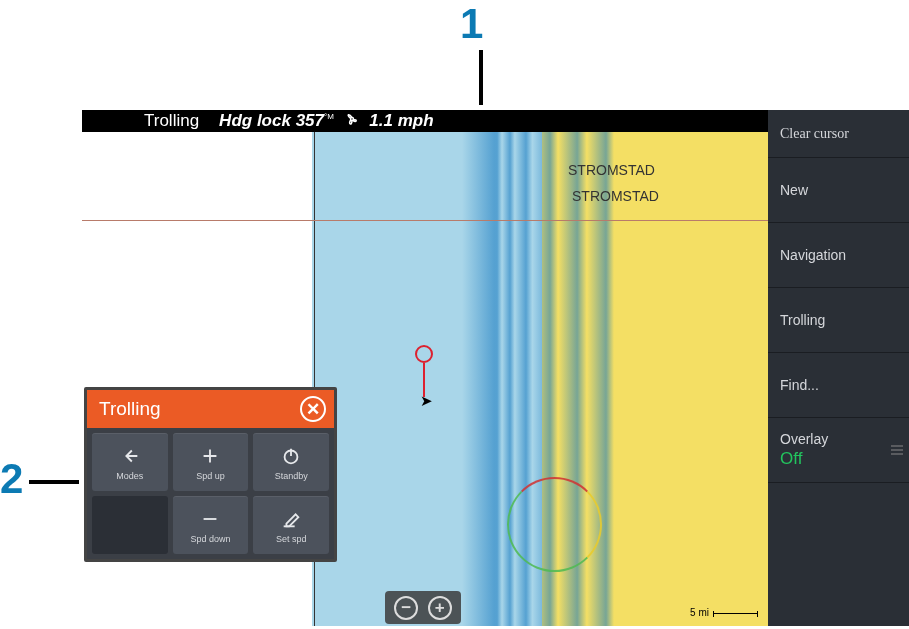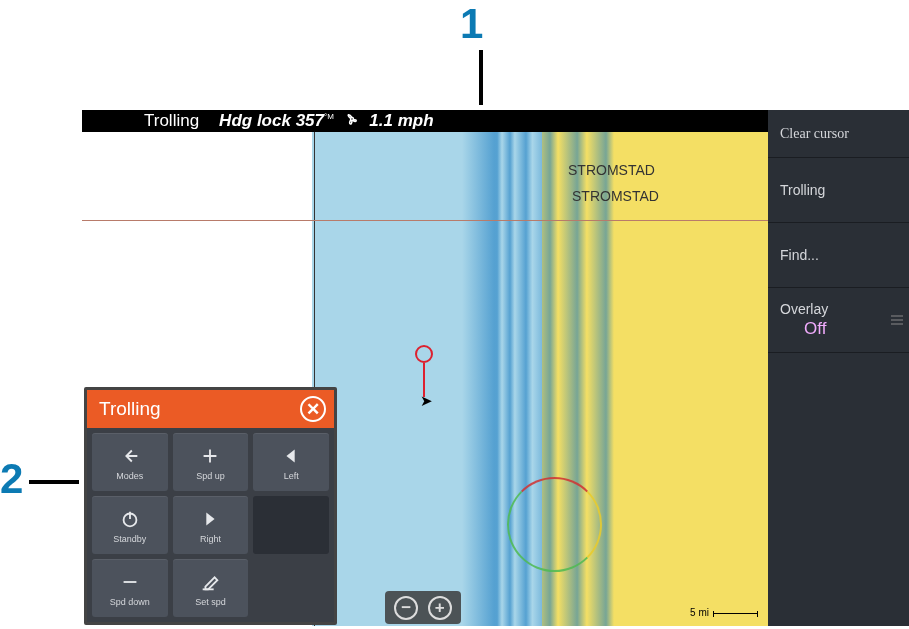--- a/index.html
+++ b/index.html
@@ -235,23 +235,22 @@
       font-size: 14px;
       cursor: pointer;
     }
     .sidebar-item:first-child {
       height: 48px;
       font-family: Liberation Serif, serif;
     }
     .sidebar-item .sub {
       font-size: 17px;
       font-weight: 500;
-      color: #f0abfc;
+      color: #22c55e;
       margin-top: 2px;
-      margin-left: 24px;
     }
     .sidebar-item.with-icon {
       position:relative;
     }
     .sidebar-item.with-icon::after{
       content:"";
       position:absolute;
       right:6px;
       top:50%;
       transform:translateY(-50%);
@@ -376,20 +375,26 @@
   </div>
 
   <div class="zoom-control">
     <div class="zoom-btn">−</div>
     <div class="zoom-btn">+</div>
   </div>
 
   <div class="sidebar">
     <div class="sidebar-item">
       <span>Clear cursor</span>
+    </div>
+    <div class="sidebar-item">
+      <span>New</span>
+    </div>
+    <div class="sidebar-item">
+      <span>Navigation</span>
     </div>
     <div class="sidebar-item">
       <span>Trolling</span>
     </div>
     <div class="sidebar-item">
       <span>Find...</span>
     </div>
     <div class="sidebar-item with-icon">
       <span>Overlay</span>
       <span class="sub">Off</span>
@@ -414,41 +419,25 @@
         <span class="icon">
           <svg viewBox="0 0 24 24">
               <path d="M12 5 V19 M5 12 H19"></path>
             </svg>
         </span>
         <span class="label">Spd up</span>
       </div>
       <div class="trolling-btn">
         <span class="icon">
           <svg viewBox="0 0 24 24">
-              <path d="M16 5 L7 12 L16 19 Z" fill="#e6e8eb" stroke="none"></path>
-            </svg>
-        </span>
-        <span class="label">Left</span>
-      </div>
-      <div class="trolling-btn">
-        <span class="icon">
-          <svg viewBox="0 0 24 24">
               <circle cx="12" cy="13" r="7"></circle>
               <path d="M12 4 V12"></path>
             </svg>
         </span>
         <span class="label">Standby</span>
-      </div>
-      <div class="trolling-btn">
-        <span class="icon">
-          <svg viewBox="0 0 24 24">
-              <path d="M8 5 L17 12 L8 19 Z" fill="#e6e8eb" stroke="none"></path>
-            </svg>
-        </span>
-        <span class="label">Right</span>
       </div>
       <div class="trolling-btn empty"></div>
       <div class="trolling-btn">
         <span class="icon">
           <svg viewBox="0 0 24 24">
               <path d="M5 12 H19"></path>
             </svg>
         </span>
         <span class="label">Spd down</span>
       </div>

